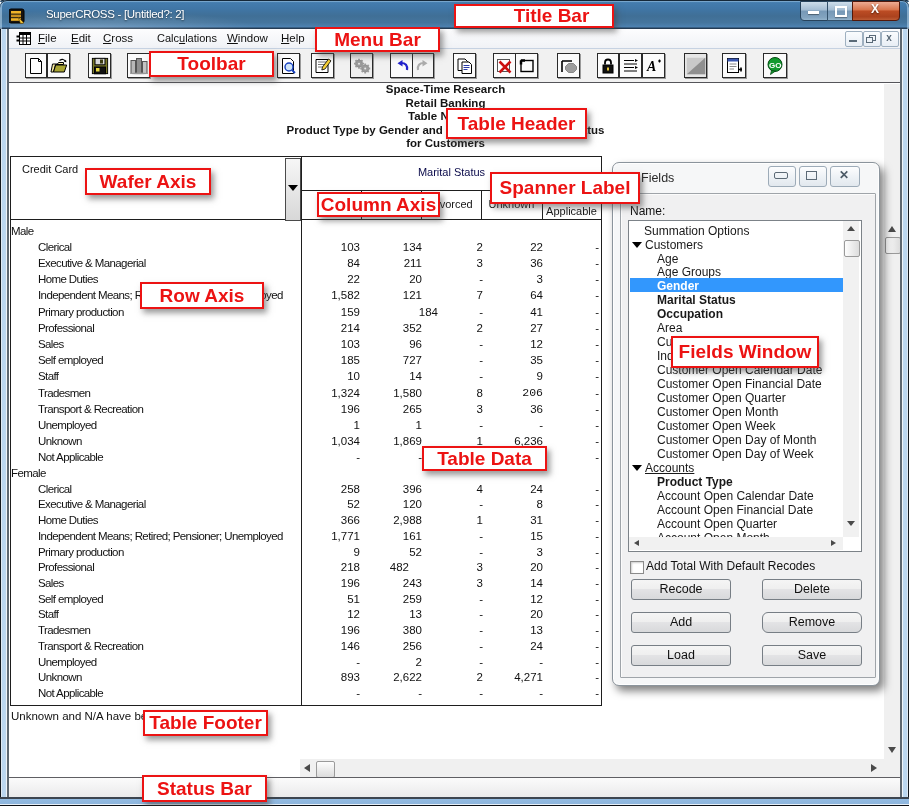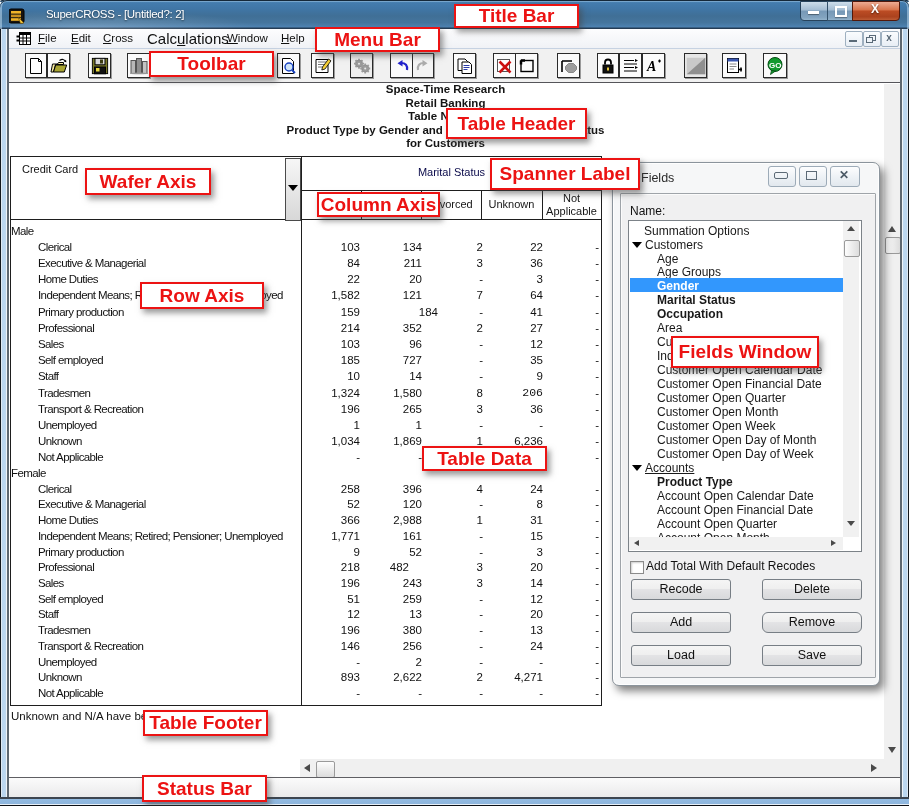--- a/index.html
+++ b/index.html
@@ -50,21 +50,21 @@
     <line x1="7" y1="4" x2="7" y2="13.5" stroke="#000"></line>
     <line x1="10.5" y1="4" x2="10.5" y2="13.5" stroke="#000"></line>
     <line x1="4" y1="7" x2="14" y2="7" stroke="#000"></line>
     <line x1="4" y1="10" x2="14" y2="10" stroke="#000"></line>
     <rect x="0.5" y="4.5" width="3" height="2" fill="#000"></rect>
     <rect x="0.5" y="8.5" width="3" height="2" fill="#000"></rect>
   </svg>
 <div class="a" style="left:38px;top:29px;font-size:11.5px;color:#101010;height:19px;line-height:19px;"><u>F</u>ile</div>
 <div class="a" style="left:71px;top:29px;font-size:11.5px;color:#101010;height:19px;line-height:19px;"><u>E</u>dit</div>
 <div class="a" style="left:103px;top:29px;font-size:11.5px;color:#101010;height:19px;line-height:19px;"><u>C</u>ross</div>
-<div class="a" style="left:147px;top:29px;font-size:15px;color:#101010;height:19px;line-height:19px;">Calc<u>u</u>lations</div>
+<div class="a" style="left:157px;top:29px;font-size:11px;color:#101010;height:19px;line-height:19px;">Calc<u>u</u>lations</div>
 <div class="a" style="left:227px;top:29px;font-size:11.5px;color:#101010;height:19px;line-height:19px;"><u>W</u>indow</div>
 <div class="a" style="left:281px;top:29px;font-size:11.5px;color:#101010;height:19px;line-height:19px;"><u>H</u>elp</div>
 <div class="a" style="left:845px;top:31px;width:16px;height:14px;background:linear-gradient(#fafcfe,#e8eef5);border:1px solid #9fb0c0;border-radius:2px;"></div>
 <div class="a" style="left:863px;top:31px;width:16px;height:14px;background:linear-gradient(#fafcfe,#e8eef5);border:1px solid #9fb0c0;border-radius:2px;"></div>
 <div class="a" style="left:881px;top:31px;width:16px;height:14px;background:linear-gradient(#fafcfe,#e8eef5);border:1px solid #9fb0c0;border-radius:2px;"></div>
 <div class="a" style="left:849px;top:40px;width:8px;height:2px;background:#5a6a78;"></div>
 <div class="a" style="left:869px;top:35px;width:5px;height:4px;border:1px solid #5a6a78;"></div>
 <div class="a" style="left:866px;top:37px;width:5px;height:4px;border:1px solid #5a6a78;background:#eef3f8;"></div>
 <div class="a" style="left:881px;top:31px;width:16px;height:14px;line-height:13px;text-align:center;font-size:10px;color:#5a6a78;font-weight:bold;">x</div>
 <div class="a" style="left:8px;top:48px;width:893px;height:34px;background:#f1f1f1;border-top:1px solid #c6d2e2;box-shadow:inset 1px 0 0 #5a6874,inset -1px 0 0 #5a6874;"></div>
@@ -471,23 +471,23 @@
 <div class="a" style="left:634px;top:539.5px;width:0;height:0;border-top:3.8px solid transparent;border-bottom:3.8px solid transparent;border-right:5.2px solid #4a4a4a;z-index:24;"></div>
 <div class="a" style="left:831px;top:539.5px;width:0;height:0;border-top:3.8px solid transparent;border-bottom:3.8px solid transparent;border-left:5.2px solid #4a4a4a;z-index:24;"></div>
 <div class="a" style="left:630px;top:561px;width:12px;height:11px;background:#fff;border:1px solid #8b8b8b;box-shadow:inset 1px 1px 2px rgba(0,0,0,.2);z-index:23;"></div>
 <div class="a" style="left:646px;top:559px;width:220px;height:14px;line-height:14px;font-size:12px;color:#111;z-index:23;">Add Total With Default Recodes</div>
 <div class="btn7" style="left:631px;top:579px;width:98px;height:19px;line-height:18px;z-index:23;">Recode</div>
 <div class="btn7" style="left:762px;top:579px;width:98px;height:19px;line-height:18px;z-index:23;">Delete</div>
 <div class="btn7" style="left:631px;top:612px;width:98px;height:19px;line-height:18px;z-index:23;">Add</div>
 <div class="btn7" style="left:762px;top:612px;width:98px;height:19px;line-height:18px;z-index:23;border-radius:6px;">Remove</div>
 <div class="btn7" style="left:631px;top:645px;width:98px;height:19px;line-height:18px;z-index:23;">Load</div>
 <div class="btn7" style="left:762px;top:645px;width:98px;height:19px;line-height:18px;z-index:23;">Save</div>
-<div class="rl" style="left:454px;top:4px;width:121px;height:20px;line-height:20px;">Title Bar</div>
+<div class="rl" style="left:454px;top:4px;width:121px;height:20px;line-height:20px;padding-left:35px;">Title Bar</div>
 <div class="rl" style="left:315px;top:27px;width:121px;height:21px;line-height:21px;">Menu Bar</div>
 <div class="rl" style="left:149px;top:51px;width:121px;height:22px;line-height:22px;">Toolbar</div>
 <div class="rl" style="left:446px;top:108px;width:137px;height:27px;line-height:27px;">Table Header</div>
 <div class="rl" style="left:85px;top:168px;width:122px;height:23px;line-height:23px;">Wafer Axis</div>
-<div class="rl" style="left:490px;top:158px;width:146px;height:27.5px;line-height:27.5px;">Spanner Label</div>
+<div class="rl" style="left:490px;top:172px;width:146px;height:27.5px;line-height:27.5px;">Spanner Label</div>
 <div class="rl" style="left:317px;top:192px;width:119px;height:21px;line-height:21px;">Column Axis</div>
 <div class="rl" style="left:140px;top:282px;width:120px;height:23px;line-height:23px;">Row Axis</div>
 <div class="rl" style="left:671px;top:336px;width:144px;height:28px;line-height:28px;">Fields Window</div>
 <div class="rl" style="left:422px;top:446px;width:121px;height:21px;line-height:21px;">Table Data</div>
 <div class="rl" style="left:143px;top:710px;width:121px;height:22px;line-height:22px;">Table Footer</div>
 <div class="rl" style="left:142px;top:775px;width:121px;height:23px;line-height:23px;">Status Bar</div>
 </body></html>

